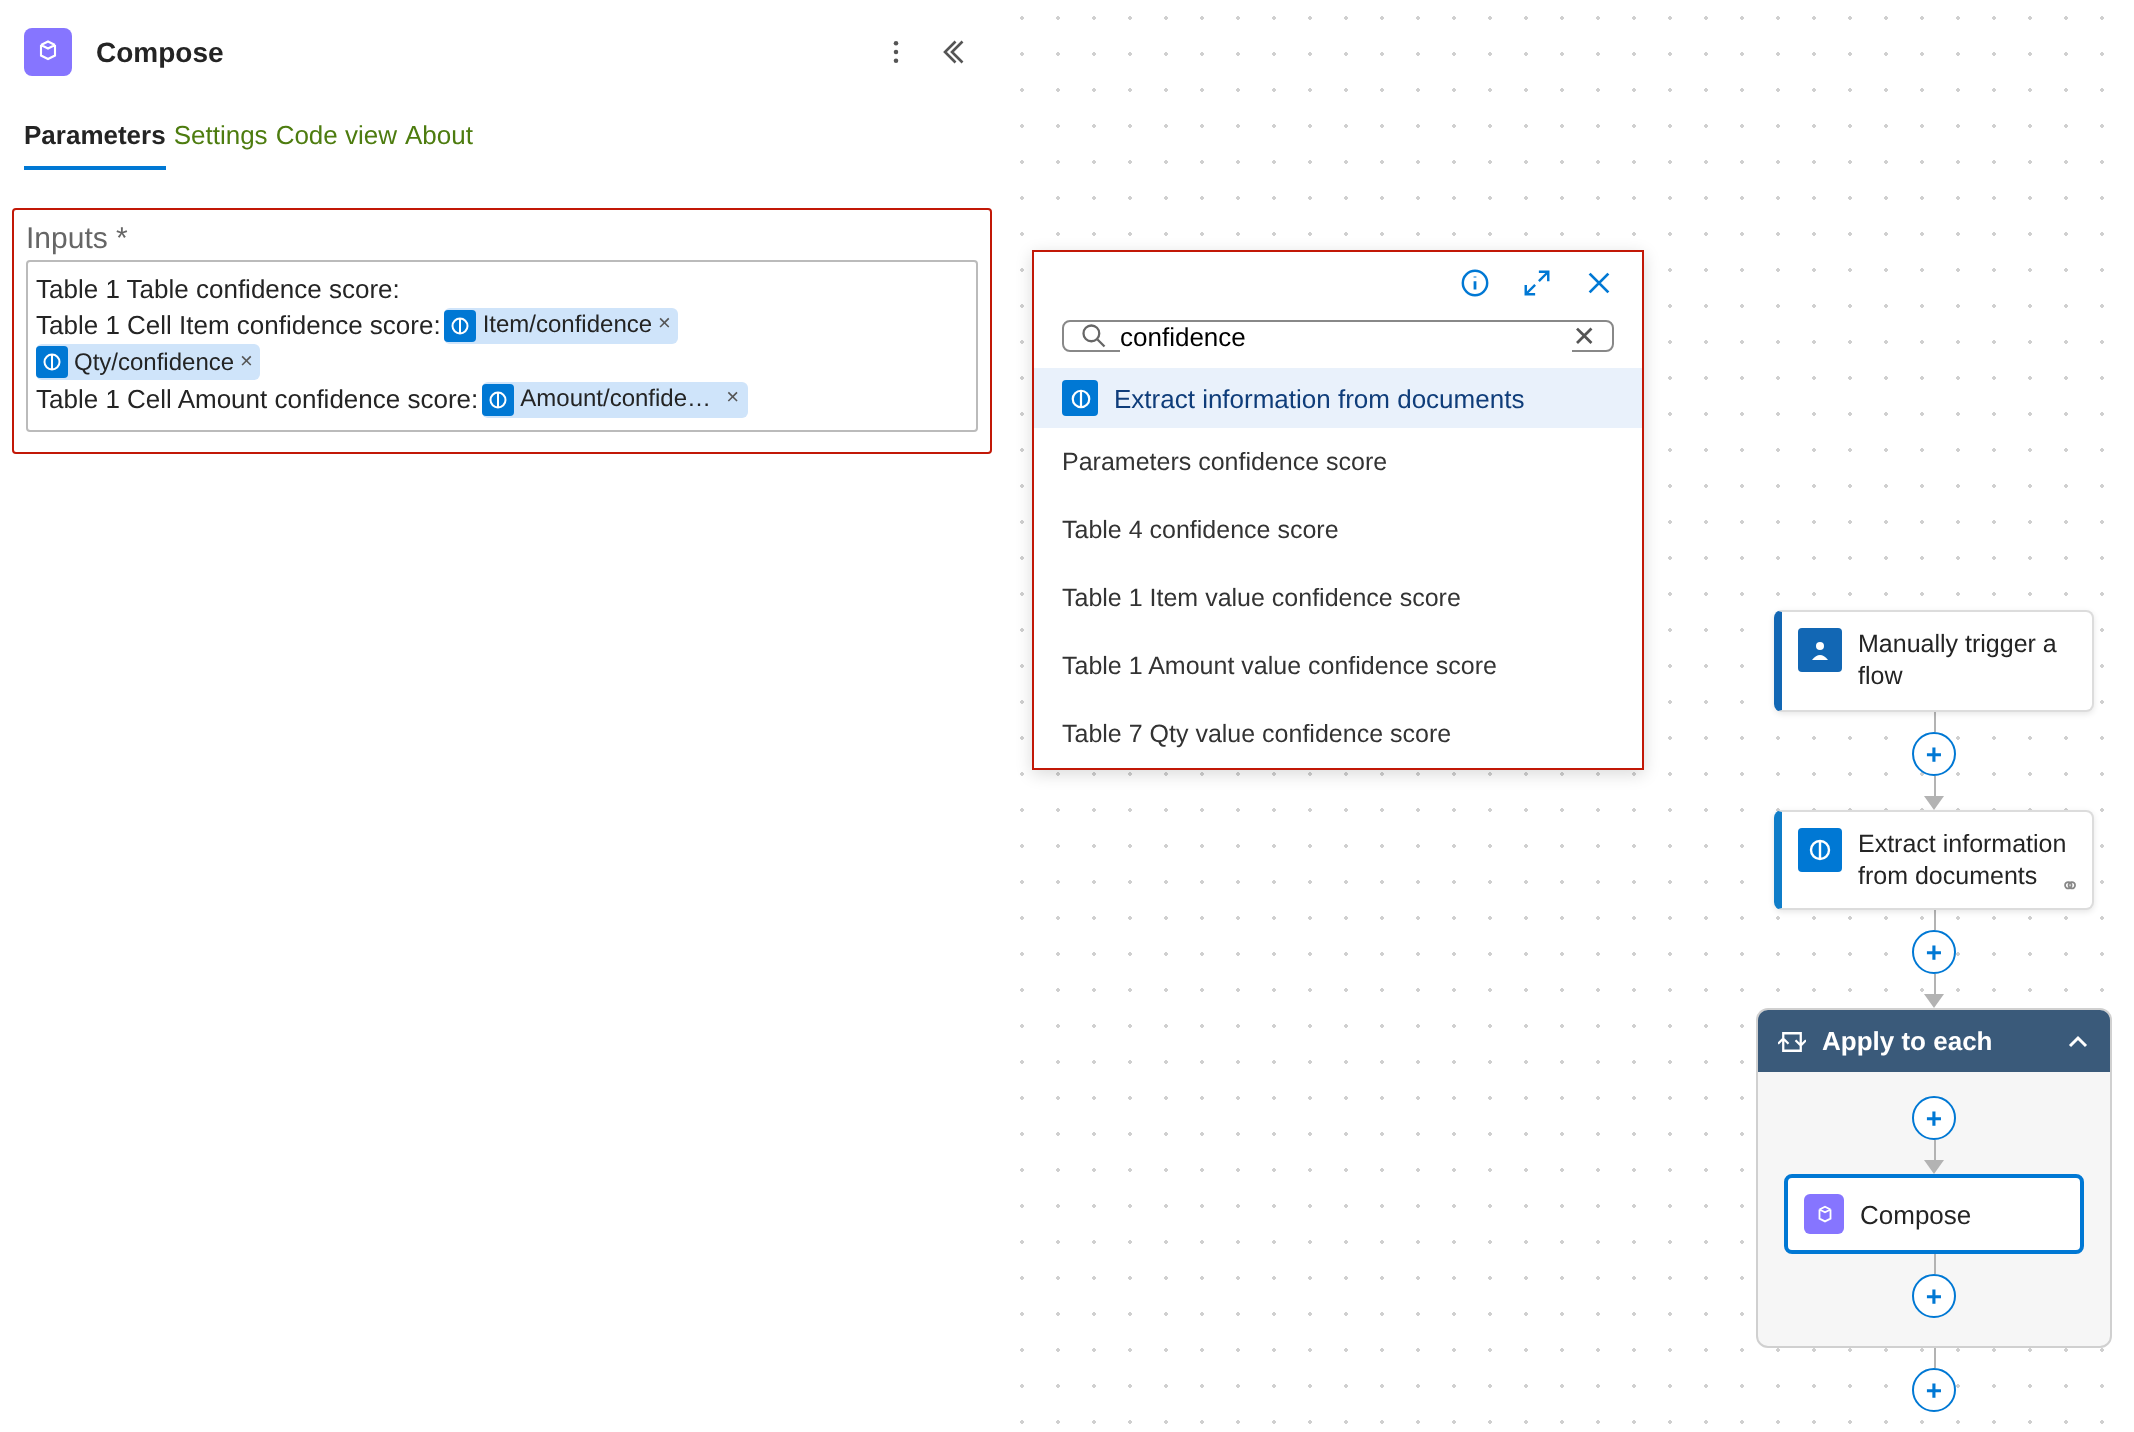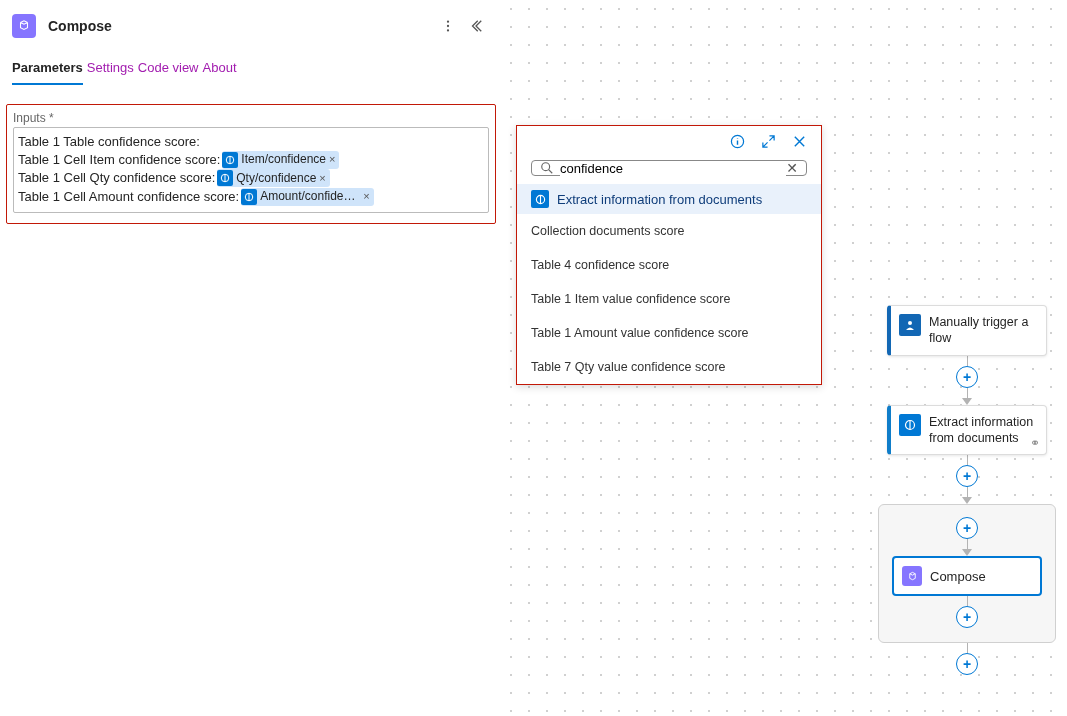--- a/index.html
+++ b/index.html
@@ -7,25 +7,25 @@
 
   
   .left-panel { position: absolute; left: 0; top: 0; width: 502px; height: 716px; background: #fff; }
   .panel-header { display: flex; align-items: center; height: 52px; padding: 0 12px; }
   .compose-icon { width: 24px; height: 24px; background: #8675ff; border-radius: 4px; display: flex; align-items: center; justify-content: center; margin-right: 12px; }
   .compose-icon svg { width: 14px; height: 14px; }
   .panel-title { font-size: 14px; font-weight: 600; flex: 1; }
   .header-dots, .header-collapse { width: 28px; height: 28px; display: flex; align-items: center; justify-content: center; cursor: pointer; color: #555; }
 
   .tabs { display: flex; gap: 4px; padding: 0 12px; border-bottom: 1px solid transparent; }
-  .tab { padding: 8px 0; font-size: 13px; color: #a21caf; cursor: pointer; border-bottom: 2px solid transparent; }
+  .tab { padding: 8px 0; font-size: 13px; color: #4d7c0f; cursor: pointer; border-bottom: 2px solid transparent; }
   .tab.active { font-weight: 600; color: #242424; border-bottom-color: #0078d4; }
 
   .inputs-box { margin: 18px 6px 0 6px; border: 1px solid #c21807; border-radius: 2px; padding: 6px 6px 10px 6px; }
-  .inputs-label { font-size: 12px; color: #666; margin-bottom: 2px; }
+  .inputs-label { font-size: 15px; color: #666; margin-bottom: 2px; }
   .inputs-textarea { border: 1px solid #bbb; border-radius: 2px; padding: 4px 4px 6px 4px; font-size: 13px; line-height: 1.35; }
   .input-row { display: flex; align-items: center; flex-wrap: wrap; gap: 2px; margin: 0.5px 0; }
   .token { display: inline-flex; align-items: center; background: #cfe4fa; border-radius: 3px; padding: 0 4px 0 0; font-size: 12px; height: 18px; max-width: 140px; }
   .token-icon { width: 16px; height: 16px; background: #0078d4; border-radius: 2px; margin-right: 3px; display: flex; align-items: center; justify-content: center; }
   .token-icon svg { width: 10px; height: 10px; }
   .token-label { white-space: nowrap; overflow: hidden; text-overflow: ellipsis; max-width: 100px; }
   .token-x { margin-left: 3px; color: #555; cursor: pointer; font-size: 11px; }
 
   
   .canvas { position: absolute; left: 502px; top: 0; width: 565px; height: 716px; background: #fff;
@@ -111,21 +111,20 @@
               <svg viewBox="0 0 12 12">
                 <circle cx="6" cy="6" r="4.5" stroke="#fff" stroke-width="1.2" fill="none"></circle>
                 <path d="M6 1.5 V10.5" stroke="#fff" stroke-width="1.2"></path>
               </svg>
             </span>
           <span class="token-label">Item/confidence</span>
           <span class="token-x">×</span>
         </span>
       </div>
       <div class="input-row">
-        <span>Table 1 Cell Qty confidence score:</span>
         <span class="token">
           <span class="token-icon">
               <svg viewBox="0 0 12 12">
                 <circle cx="6" cy="6" r="4.5" stroke="#fff" stroke-width="1.2" fill="none"></circle>
                 <path d="M6 1.5 V10.5" stroke="#fff" stroke-width="1.2"></path>
               </svg>
             </span>
           <span class="token-label">Qty/confidence</span>
           <span class="token-x">×</span>
         </span>
@@ -172,21 +171,21 @@
     </div>
     <div class="popup-category">
       <span class="ci">
           <svg viewBox="0 0 12 12">
             <circle cx="6" cy="6" r="4.5" stroke="#fff" stroke-width="1.2" fill="none"></circle>
             <path d="M6 1.5 V10.5" stroke="#fff" stroke-width="1.2"></path>
           </svg>
         </span>
       <span>Extract information from documents</span>
     </div>
-    <div class="popup-item">Collection documents score</div>
+    <div class="popup-item">Parameters confidence score</div>
     <div class="popup-item">Table 4 confidence score</div>
     <div class="popup-item">Table 1 Item value confidence score</div>
     <div class="popup-item">Table 1 Amount value confidence score</div>
     <div class="popup-item">Table 7 Qty value confidence score</div>
   </div>
 
   <div class="flow-col">
 
     <div class="node trigger" style="position:relative;">
       <div class="nicon" style="background:#1267b4;">
@@ -213,20 +212,29 @@
       <div class="nlabel">Extract information from documents</div>
       <span class="node-link-badge">⚭</span>
     </div>
 
     <div style="height:10px; width:1px; background:#b3b3b3;"></div>
     <div class="add-btn" style="position:relative;">+</div>
     <div style="height:10px; width:1px; background:#b3b3b3;"></div>
     <div class="arrowhead" style="position:relative;"></div>
 
     <div class="foreach" style="position:relative;">
+      <div class="foreach-head">
+        <svg width="14" height="14" viewBox="0 0 16 16">
+            <path d="M3 6 V3 H13 V10 M13 10 L10 7 M13 10 L16 7 M13 10 V13 H3 V6 M3 6 L0 9 M3 6 L6 9" stroke="#fff" stroke-width="1.3" fill="none"></path>
+          </svg>
+        <span>Apply to each</span>
+        <svg class="chev" width="12" height="12" viewBox="0 0 12 12">
+            <path d="M2 8 L6 4 L10 8" stroke="#fff" stroke-width="1.5" fill="none"></path>
+          </svg>
+      </div>
       <div class="foreach-body">
         <div class="add-btn" style="position:relative;">+</div>
         <div style="height:10px; width:1px; background:#b3b3b3;"></div>
         <div class="arrowhead" style="position:relative;"></div>
         <div class="inner-node">
           <div class="nicon2">
               <svg viewBox="0 0 12 12" width="11" height="11">
                 <path d="M3 3 L6 1.5 L9 3 M3 3 L6 4.5 L9 3 M3 3 V8 L6 9.5 L9 8 V3" stroke="#fff" stroke-width="1" fill="none"></path>
               </svg>
             </div>

